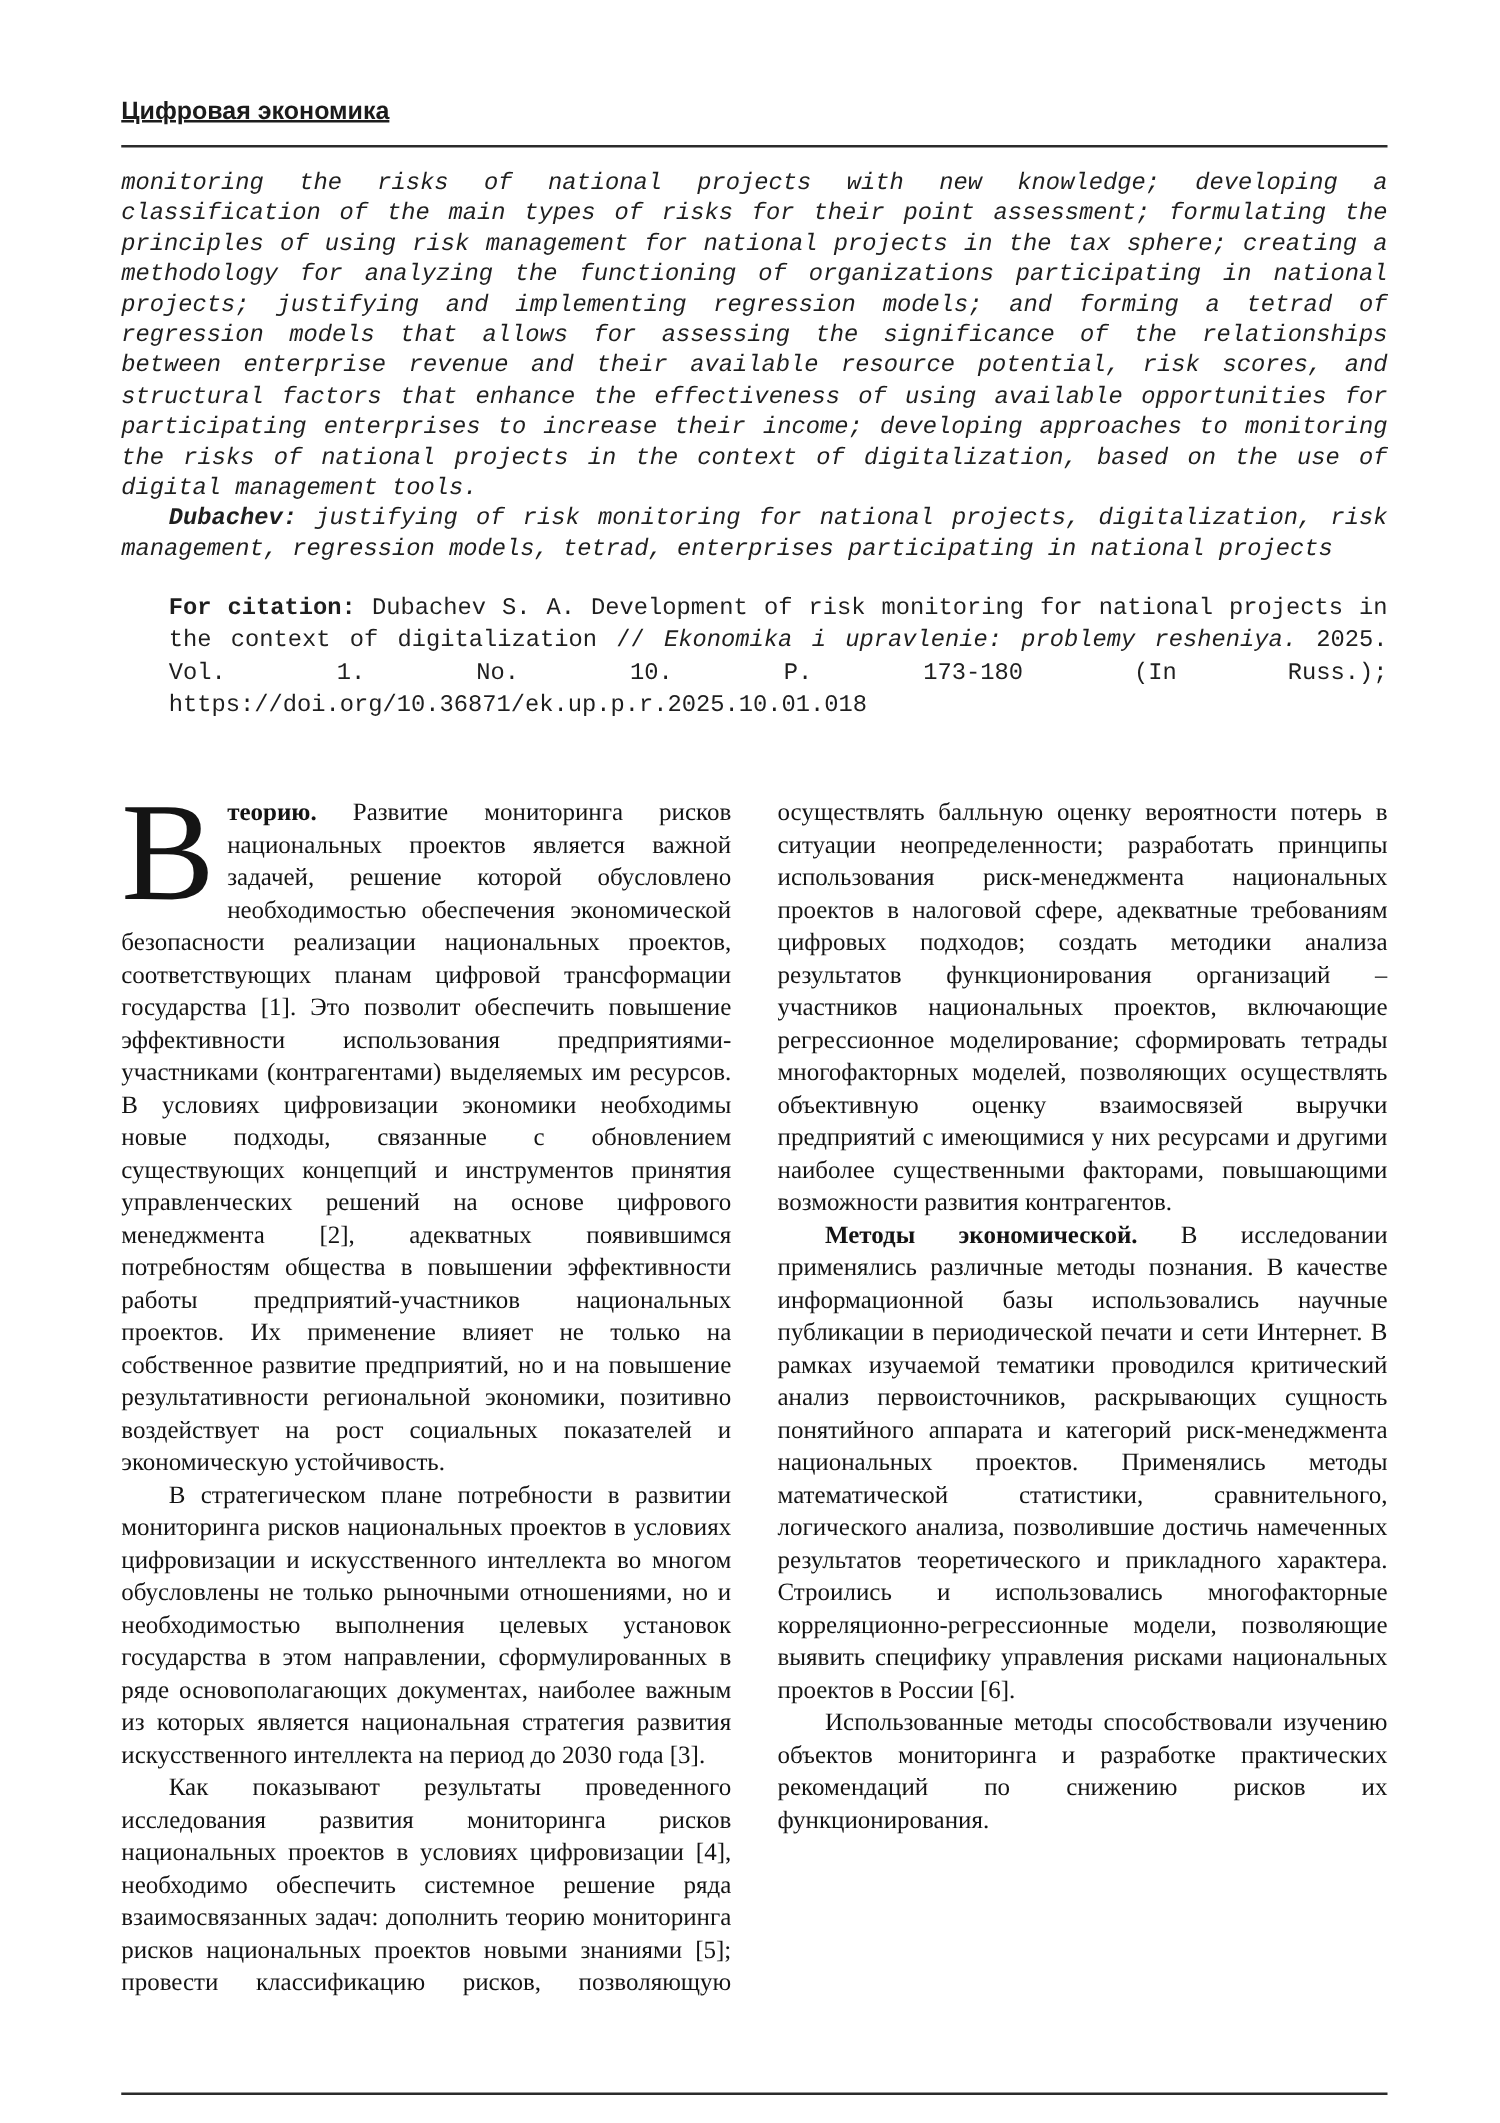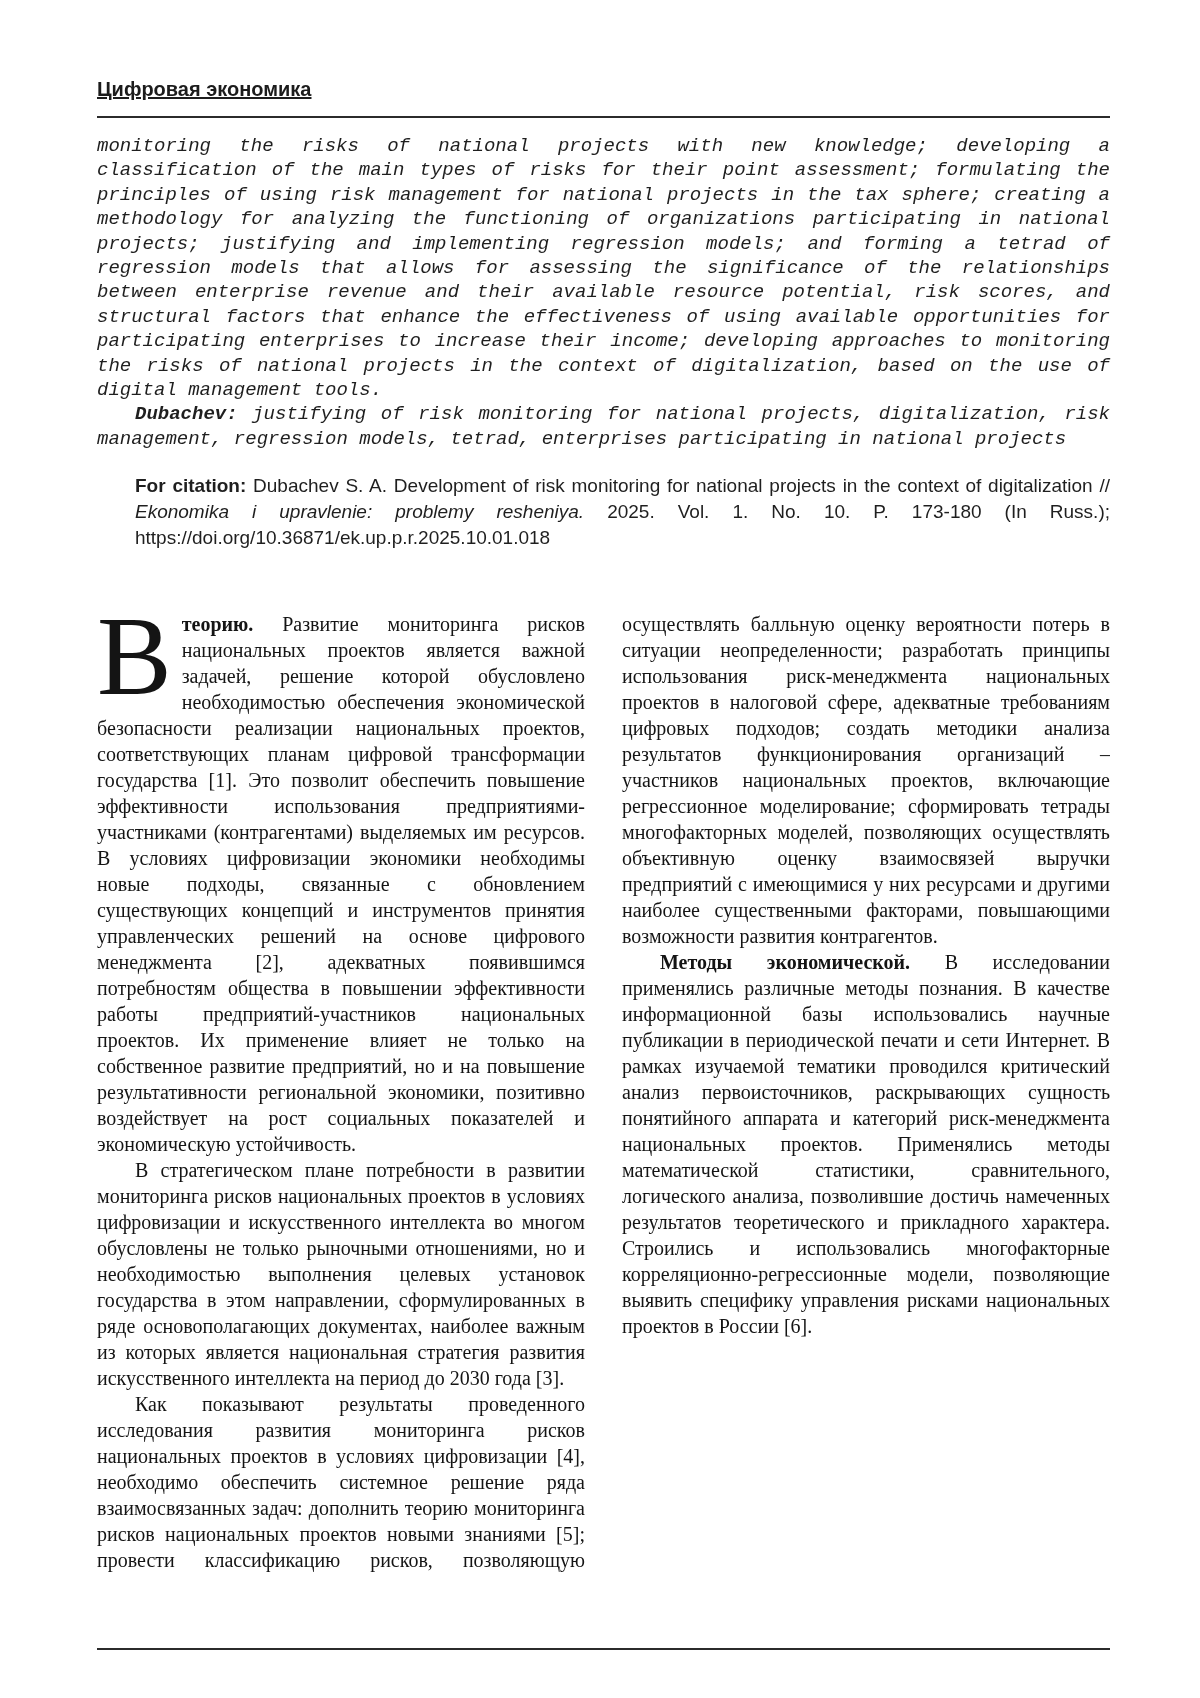--- a/index.html
+++ b/index.html
@@ -21,21 +21,21 @@
   }
   .abstract-block p{margin:0;}
   .kw-indent{text-indent:38px;}
   .kw-label{font-weight:bold;}
 
   .citation-block{
     margin:22px 0 0 38px;
     font-family:"Liberation Sans",sans-serif;
     font-size:19px;line-height:26px;text-align:justify;color:#1f1f1f;
   }
-  .citation-block p{margin:0;}
+  .citation-block p{margin:0;font-family:Liberation Mono, monospace;}
   .cit-label{font-weight:bold;}
   .cit-italic{font-style:italic;}
 
   .body-columns{
     margin-top:60px;
     column-count:2;column-gap:37px;column-fill:auto;
     height:985px;overflow:hidden;
     font-family:"Liberation Serif",serif;
     font-size:20px;line-height:26px;
     text-align:justify;color:#141414;
@@ -90,17 +90,18 @@
       <span class="dropcap">В</span>
       <span class="lead-bold">теорию.</span>
       <span>Развитие мониторинга рисков национальных проектов является важной задачей, решение которой обусловлено необходимостью обеспечения экономической безопасности реализации национальных проектов, соответствующих планам цифровой трансформации государства [1]. Это позволит обеспечить повышение эффективности использования предприятиями-участниками (контрагентами) выделяемых им ресурсов. В условиях цифровизации экономики необходимы новые подходы, связанные с обновлением существующих концепций и инструментов принятия управленческих решений на основе цифрового менеджмента [2], адекватных появившимся потребностям общества в повышении эффективности работы предприятий-участников национальных проектов. Их применение влияет не только на собственное развитие предприятий, но и на повышение результативности региональной экономики, позитивно воздействует на рост социальных показателей и экономическую устойчивость.</span>
     </p>
     <p><span>В стратегическом плане потребности в развитии мониторинга рисков национальных проектов в условиях цифровизации и искусственного интеллекта во многом обусловлены не только рыночными отношениями, но и необходимостью выполнения целевых установок государства в этом направлении, сформулированных в ряде основополагающих документах, наиболее важным из которых является национальная стратегия развития искусственного интеллекта на период до 2030 года [3].</span></p>
     <p><span>Как показывают результаты проведенного исследования развития мониторинга рисков национальных проектов в условиях цифровизации [4], необходимо обеспечить системное решение ряда взаимосвязанных задач: дополнить теорию мониторинга рисков национальных проектов новыми знаниями [5]; провести классификацию рисков, позволяющую осуществлять балльную оценку вероятности потерь в ситуации неопределенности; разработать принципы использования риск-менеджмента национальных проектов в налоговой сфере, адекватные требованиям цифровых подходов; создать методики анализа результатов функционирования организаций – участников национальных проектов, включающие регрессионное моделирование; сформировать тетрады многофакторных моделей, позволяющих осуществлять объективную оценку взаимосвязей выручки предприятий с имеющимися у них ресурсами и другими наиболее существенными факторами, повышающими возможности развития контрагентов.</span></p>
     <p>
       <span class="lead-bold">Методы экономической.</span>
       <span>В исследовании применялись различные методы познания. В качестве информационной базы использовались научные публикации в периодической печати и сети Интернет. В рамках изучаемой тематики проводился критический анализ первоисточников, раскрывающих сущность понятийного аппарата и категорий риск-менеджмента национальных проектов. Применялись методы математической статистики, сравнительного, логического анализа, позволившие достичь намеченных результатов теоретического и прикладного характера. Строились и использовались многофакторные корреляционно-регрессионные модели, позволяющие выявить специфику управления рисками национальных проектов в России [6].</span>
     </p>
+    <p><span>Использованные методы способствовали изучению объектов мониторинга и разработке практических рекомендаций по снижению рисков их функционирования.</span></p>
   </div>
 
   <hr class="footer-rule">
 
 </div>
 
 </body></html>

